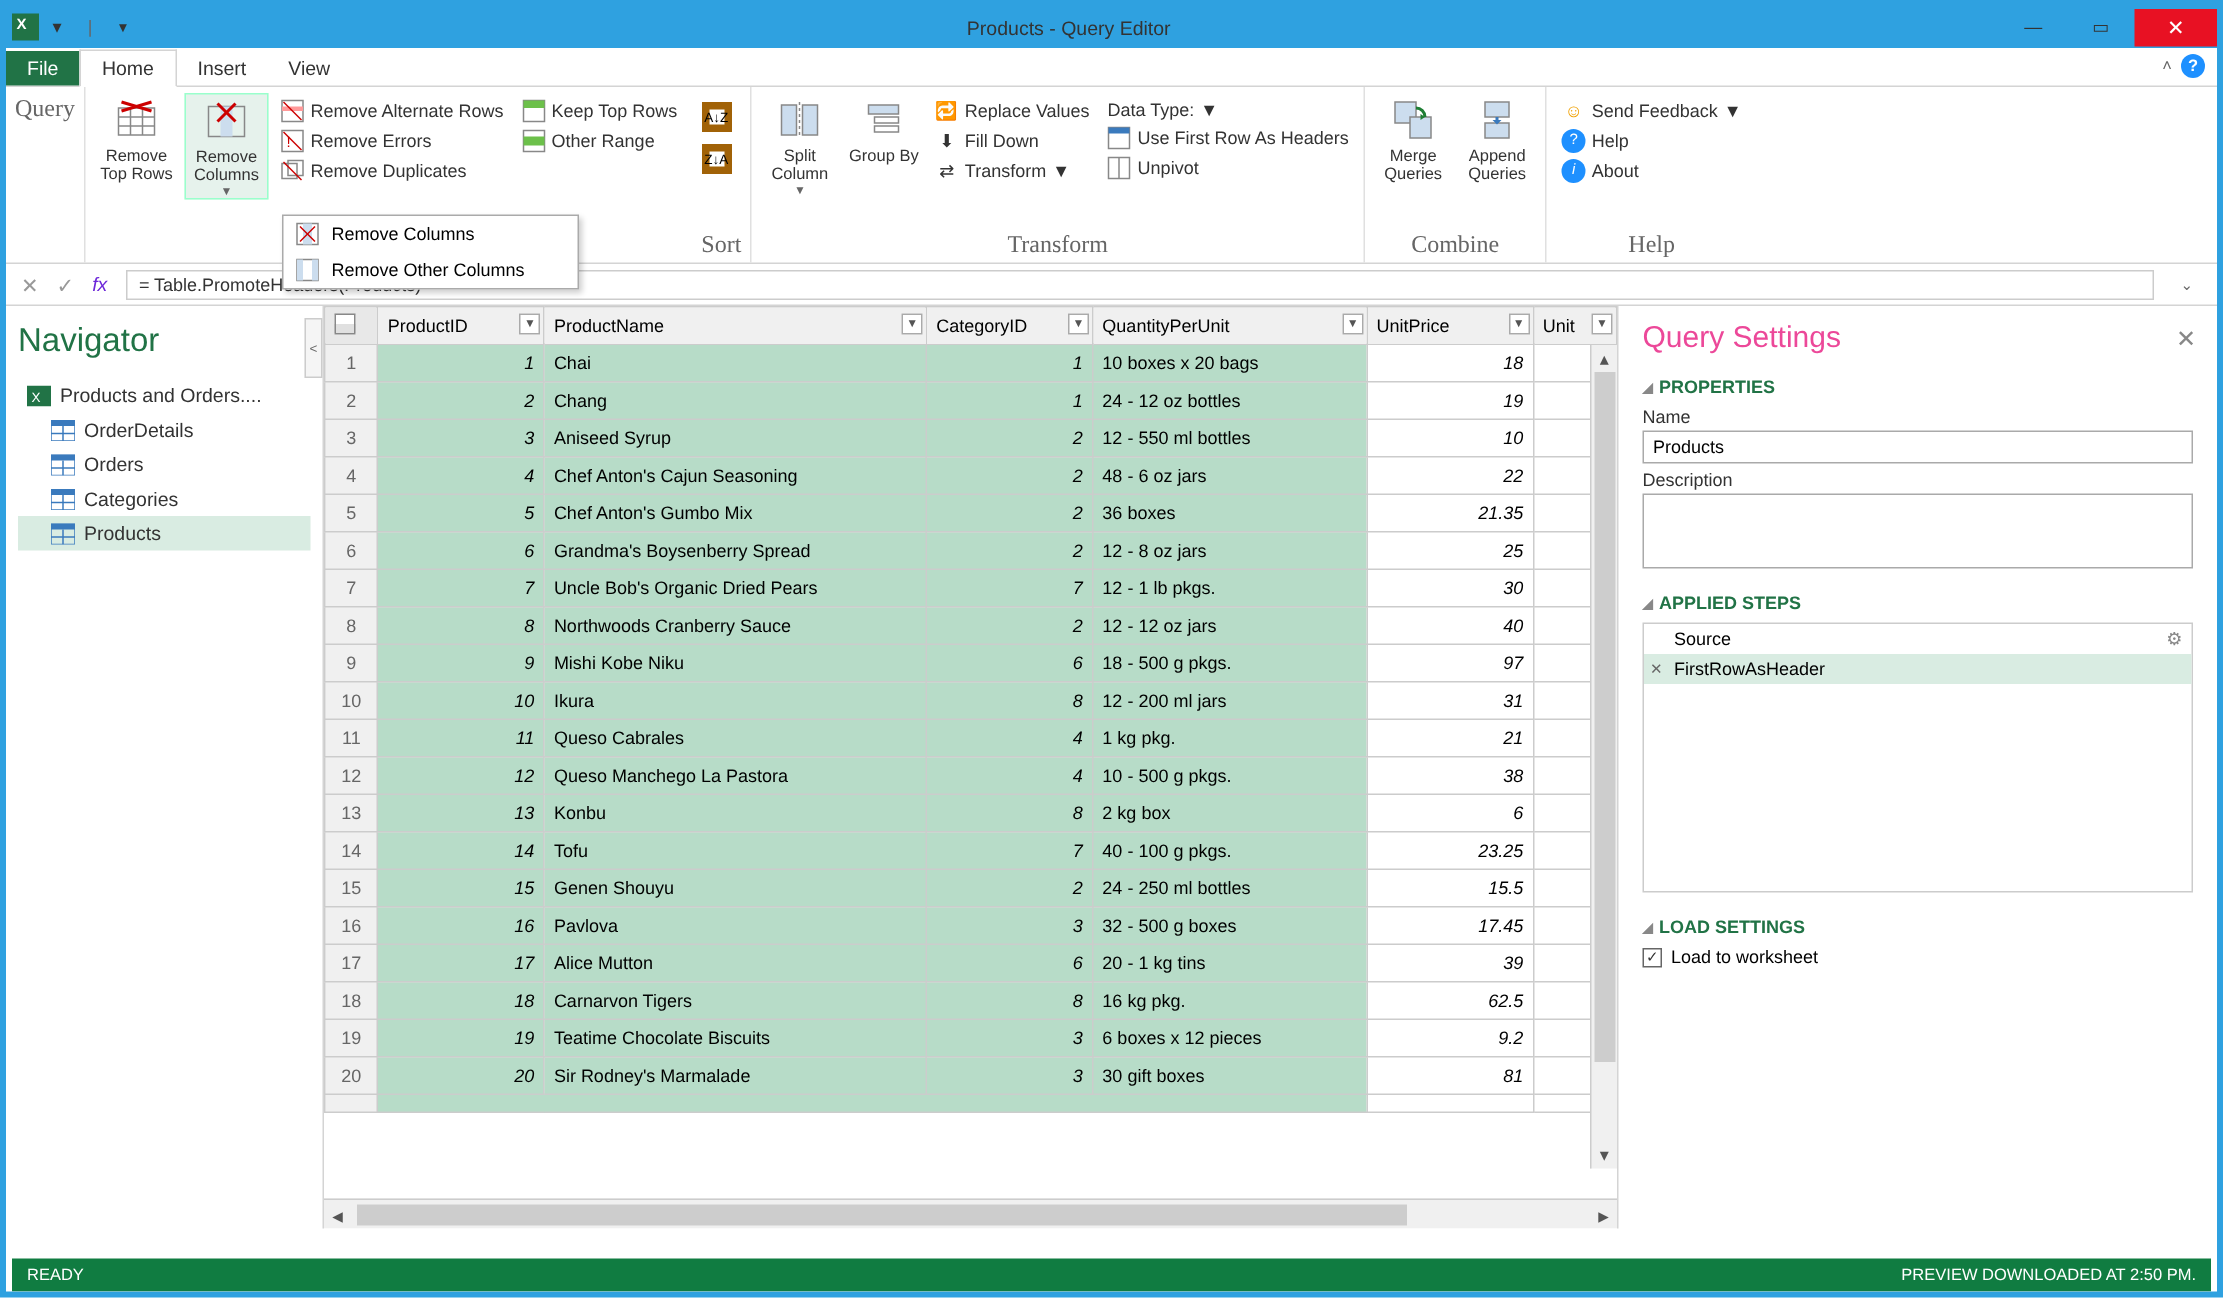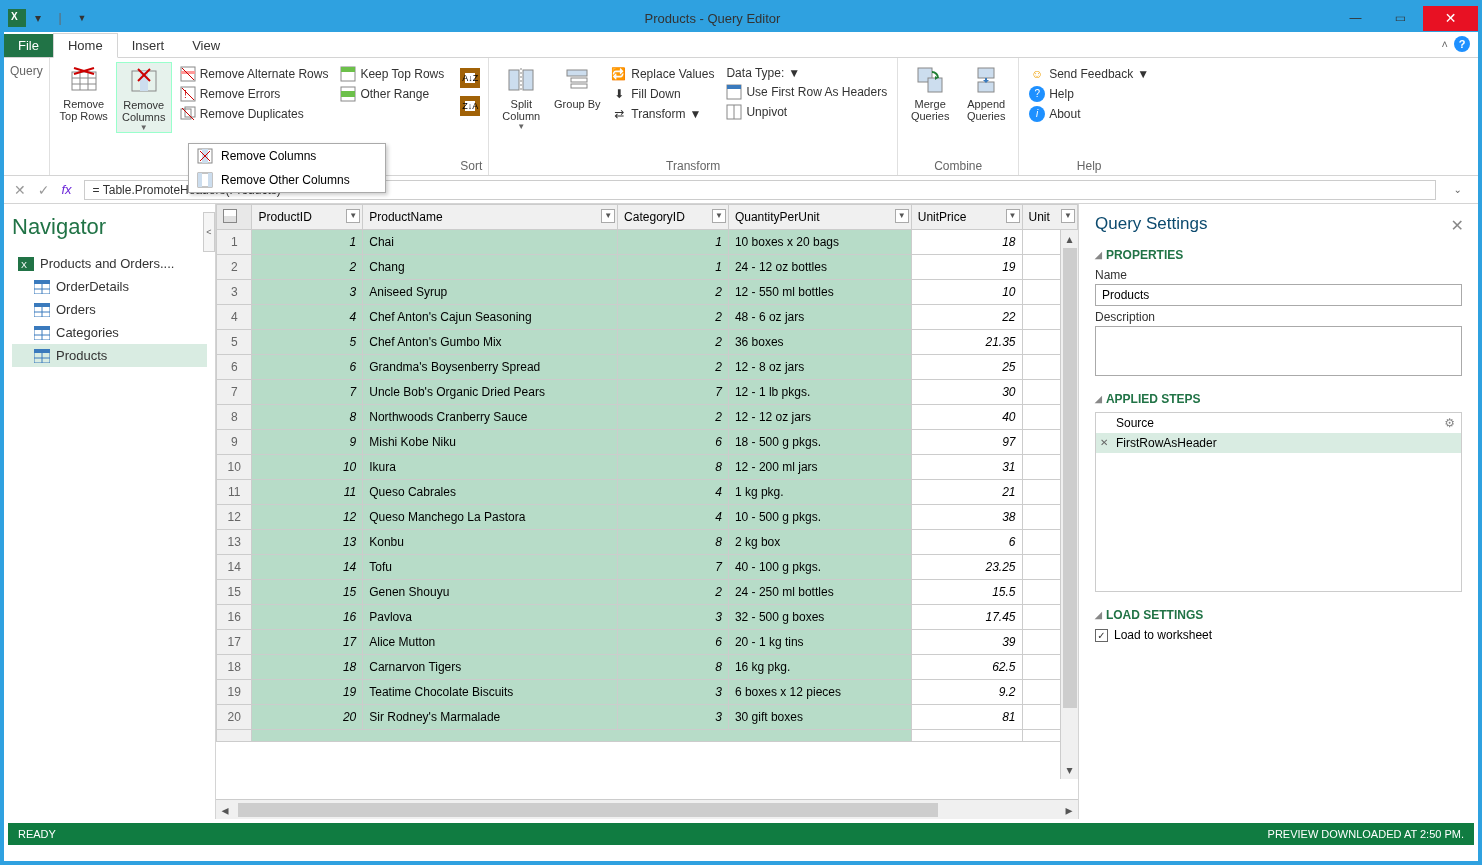--- a/index.html
+++ b/index.html
@@ -15,21 +15,21 @@
 .titlebar .win-close { background: #e81123; color: #fff; width: 55px; font-size: 14px; }
 .menubar { height: 26px; background: #fff; display: flex; align-items: flex-end; border-bottom: 1px solid #d4d4d4; position: relative; }
 .menubar .tab { padding: 4px 14px; font-size: 13px; color: #333; }
 .menubar .tab.file { background: #217346; color: #fff; }
 .menubar .tab.active { border: 1px solid #d4d4d4; border-bottom: 1px solid #fff; background: #fff; margin-bottom: -1px; }
 .help-icon { position: absolute; right: 8px; top: 4px; width: 16px; height: 16px; background: #1e90ff; border-radius: 50%; color: #fff; text-align: center; line-height: 16px; font-size: 11px; font-weight: bold; }
 .collapse-icon { position: absolute; right: 30px; top: 6px; font-size: 11px; color: #666; }
 .ribbon { height: 118px; background: #fff; border-bottom: 1px solid #d4d4d4; display: flex; position: relative; }
 .group { border-right: 1px solid #e0e0e0; padding: 4px 6px 2px; display: flex; flex-direction: column; }
 .group-body { flex: 1; display: flex; align-items: flex-start; gap: 4px; }
-.group-label { text-align: center; font-size: 12px; color: #666; padding-top: 2px; }
+.group-label { text-align: center; font-size: 16px; color: #666; padding-top: 2px; font-family: Liberation Serif, serif; }
 .big-btn { display: flex; flex-direction: column; align-items: center; width: 56px; text-align: center; font-size: 11px; color: #333; padding-top: 2px; }
 .big-btn .ico { width: 32px; height: 32px; margin-bottom: 2px; display: flex; align-items: center; justify-content: center; }
 .big-btn.narrow { width: 52px; }
 .big-btn .arrow { font-size: 8px; color: #666; }
 .small-row { display: flex; align-items: center; gap: 4px; font-size: 12px; color: #333; padding: 2px 4px; white-space: nowrap; }
 .small-row .sico { width: 16px; height: 16px; display: inline-flex; align-items: center; justify-content: center; }
 .stack { display: flex; flex-direction: column; gap: 0px; padding-top: 2px; }
 .sort-stack .sort-item { width: 20px; height: 20px; border: 5px solid #a16207; display: flex; align-items: center; justify-content: center; font-size: 9px; margin-bottom: 4px; }
 .dropdown-menu { position: absolute; top: 85px; left: 184px; background: #fff; border: 1px solid #aaa; box-shadow: 2px 2px 4px rgba(0,0,0,0.2); z-index: 100; width: 198px; }
 .dropdown-item { display: flex; align-items: center; gap: 8px; padding: 4px 8px; font-size: 12px; }
@@ -60,35 +60,35 @@
 table.grid th.corner { background: #e8e8e8; width: 32px; }
 .corner-ico { width: 14px; height: 14px; display: inline-block; border: 1px solid #888; background: linear-gradient(#fff 50%, #e0e0e0 50%); }
 .hscroll { height: 20px; display: flex; align-items: center; background: #f0f0f0; border-top: 1px solid #ccc;}
 .hscroll .arrow { width: 18px; text-align: center; color: #555; font-size:14px;}
 .hscroll .thumb { height: 14px; background: #cdcdcd; width: 700px; margin-left: 4px; }
 .vscroll { position: absolute; right: 0; top: 26px; bottom: 20px; width: 18px; background: #f0f0f0; border-left: 1px solid #ccc; display: flex; flex-direction: column; align-items: center; }
 .vscroll .arrow { height: 18px; width: 100%; text-align: center; color: #555; font-size:12px; line-height:18px;}
 .vscroll .track { flex:1; width:100%; position:relative;}
 .vscroll .thumb { position:absolute; top:0; width: 14px; left:2px; background: #cdcdcd; height: 460px; }
 .settings { width: 400px; border-left: 1px solid #d4d4d4; padding: 10px 16px; position: relative; }
-.settings h2 { color: #0c4a6e; font-weight: 300; font-size: 17px; margin-bottom: 14px; }
+.settings h2 { color: #ec4899; font-weight: 300; font-size: 20px; margin-bottom: 14px; }
 .settings .close-x { position: absolute; right: 14px; top: 12px; font-size: 16px; color: #888; }
 .section-head { color: #217346; font-weight: bold; font-size: 12px; margin: 6px 0 6px; display: flex; align-items: center; gap: 4px; }
 .section-head .tri { font-size: 9px; color: #888; }
 .field-label { font-size: 12px; color: #333; margin: 4px 0 2px; }
 .txt { width: 100%; border: 1px solid #aaa; padding: 3px 6px; font-size: 12px; }
 .desc-box { width: 100%; height: 50px; border: 1px solid #aaa; }
 .steps-box { border: 1px solid #ccc; height: 180px; margin-top: 4px; }
 .step-item { padding: 3px 8px 3px 20px; font-size: 12px; position: relative; }
 .step-item .gear { position: absolute; right: 6px; top: 3px; font-size: 12px; color: #888; }
 .step-item.sel { background: #d9ece2; }
 .step-item .delx { position: absolute; left: 4px; top: 4px; font-size: 10px; color: #666; }
 .chk { display: flex; align-items: center; gap: 6px; font-size: 12px; margin: 3px 0; }
 .chk .box { width: 13px; height: 13px; border: 1px solid #666; display: inline-flex; align-items: center; justify-content: center; font-size: 10px; color: #333; }
-.statusbar { position: absolute; bottom: 16px; left: 4px; right: 4px; height: 22px; background: #107c41; color: #fff; display: flex; align-items: center; padding: 0 10px; font-size: 11px; justify-content: space-between; }
+.statusbar { position: absolute; bottom: 0; left: 4px; right: 4px; height: 22px; background: #107c41; color: #fff; display: flex; align-items: center; padding: 0 10px; font-size: 11px; justify-content: space-between; }
 
 .svg-ico { width: 100%; height: 100%; }
 </style>
 </head>
 <body>
 
 <div class="titlebar">
   <div class="qat">
     <span class="excel-ico"></span>
     <span class="qat-btn">▾</span>

